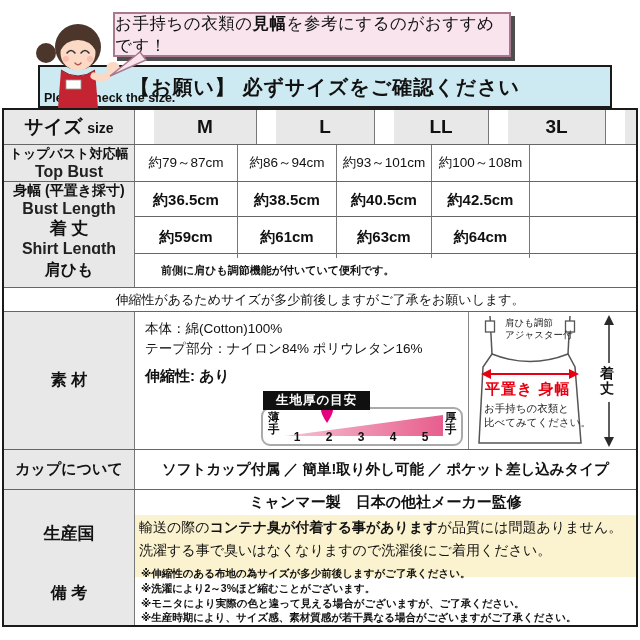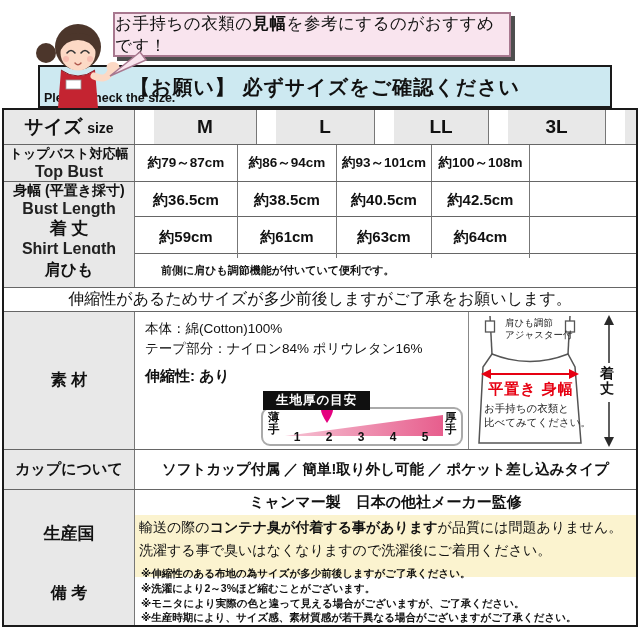--- a/index.html
+++ b/index.html
@@ -29,27 +29,27 @@
   .cols6 { grid-template-columns:131px 103px 99px 95px 98px 1fr; }
   .cols2 { grid-template-columns:131px 1fr; }
   .cell { border-right:1px solid #777; display:flex; flex-direction:column;
     align-items:center; justify-content:center; text-align:center; }
   .cell:last-child { border-right:none; }
   .lbl { background:#e8e8e8; }
   .jp-big { font-size:19px; font-weight:bold; }
   .jp-mid { font-size:13px; font-weight:bold; }
   .en-sub { font-size:16px; font-weight:bold; color:#222; }
   .val { font-size:15px; font-weight:bold; }
-  .val-sm { font-size:13.5px; font-weight:bold; }
+  .val-sm { font-size:13.5px; font-weight:normal; }
   .h-size { height:35px;gap:19px; } .h-r1 { height:37px; } .h-r2 { height:35px; } .h-r3 { height:37px; }
   .h-strap { height:34px; } .h-notice { height:24px; } .h-mat { height:138px; }
   .h-cup { height:40px; } .h-origin { height:71px; } .h-rem { height:64px; }
   .span-text { display:flex; align-items:center; padding-left:26px;
     font-size:11px; font-weight:bold; }
-  .notice-row { display:flex; align-items:center; justify-content:center; font-size:16px; }
+  .notice-row { display:flex; align-items:center; justify-content:center; font-size:13px; }
 
   
   .mat-content { position:relative; }
   .mat-lines { position:absolute; left:10px; top:7px; font-size:13.5px; line-height:1.5; }
   .mat-stretch { margin-top:5px; font-size:15px; font-weight:bold; }
   .gauge { position:absolute; left:126px; bottom:2px; width:206px; height:56px; }
   .gauge-title { position:absolute; left:2px; top:0; background:#101010; color:#fff;
     font-size:12.5px; font-weight:bold; padding:1px 13px; z-index:2; letter-spacing:1px; }
   .gauge-box { position:absolute; left:0; top:16px; width:202px; height:39px;
     border:2px solid #aaa; border-radius:9px; background:#fff; }
@@ -59,21 +59,21 @@
   .gauge-thick { position:absolute; left:184px; top:20px; font-size:11.5px; }
   .gauge-wedge { position:absolute; left:24px; top:21px; }
   .gauge-num { position:absolute; bottom:3px; width:14px; text-align:center;
     font-size:12px; font-weight:bold; }
   .gauge-pin { position:absolute; left:59px; top:12px; }
 
   .diagram { position:absolute; right:0; top:0; width:168px; height:100%;
     border-left:1px solid #888; }
   .diagram svg { position:absolute; left:0; top:0; }
   .adj-note { position:absolute; left:36px; top:5px; font-size:9.5px; line-height:1.25; color:#222; }
-  .width-lbl { position:absolute; left:0; top:68px; width:124px; text-align:center;
+  .width-lbl { position:absolute; left:16px; top:68px; width:124px; text-align:left;
     color:#e60012; font-size:15px; font-weight:bold; letter-spacing:1px; }
   .cmp-note { position:absolute; left:15px; top:89px; font-size:10.5px; line-height:1.35; color:#222; }
   .len-lbl { position:absolute; left:131px; top:54px; font-size:14px; background:#fff; }
 
   
   .origin-content { display:flex; flex-direction:column; }
   .origin-line1 { height:25px; display:flex; align-items:center; justify-content:center;
     font-size:15px; font-weight:bold; }
   .origin-hl { flex:1; background:#fbf3cf; font-size:14px; line-height:22.5px; padding:1px 0 16px 4px; }
   .remarks { padding:5px 0 0 6px; font-size:10.5px; font-weight:bold; line-height:14.8px; }

